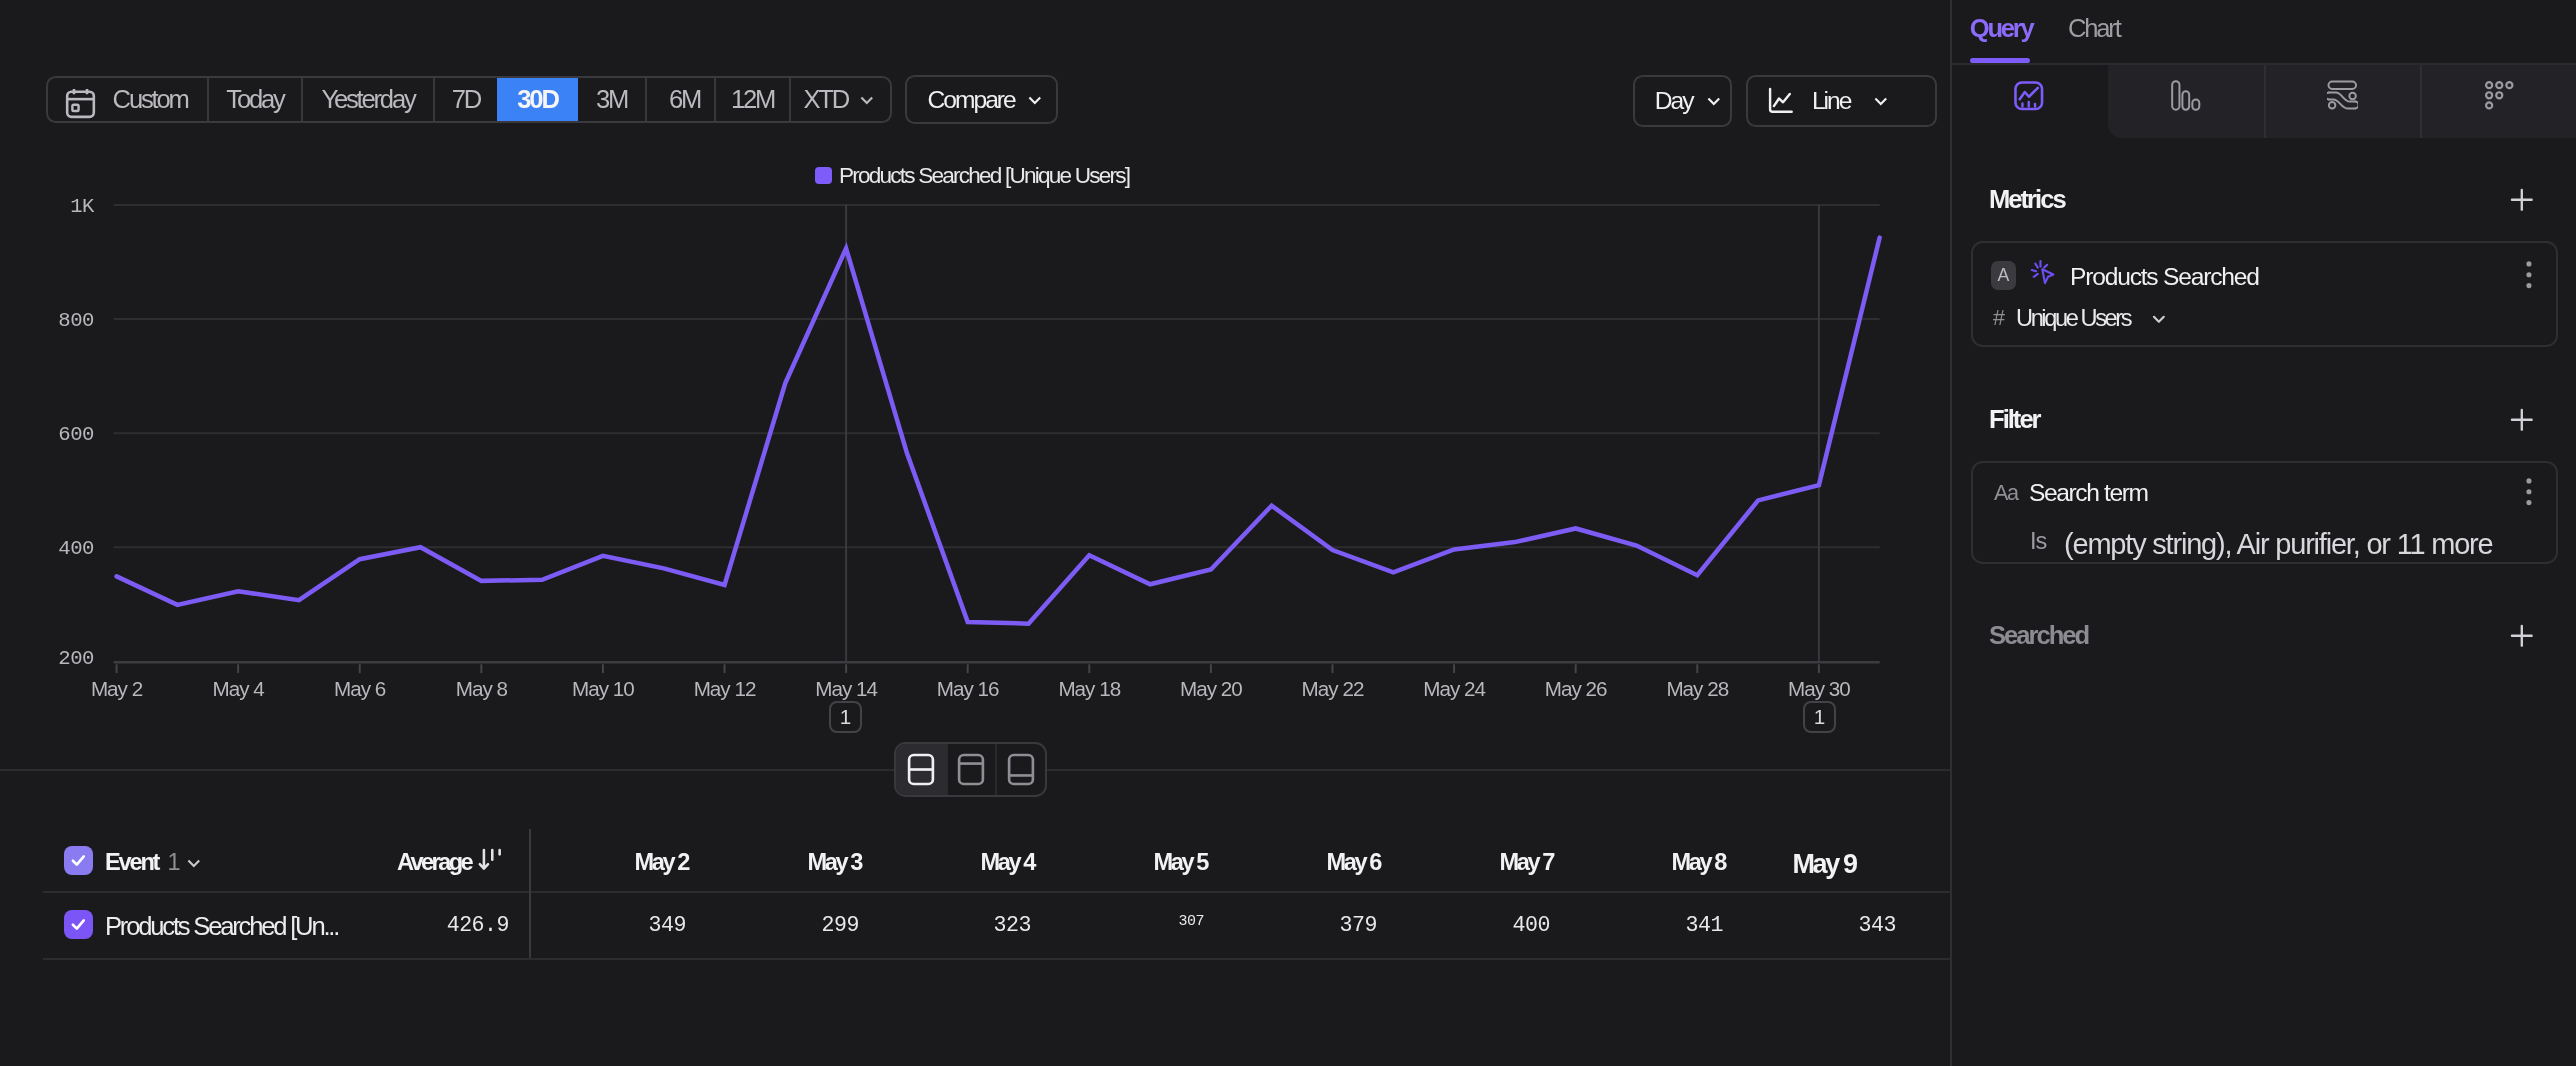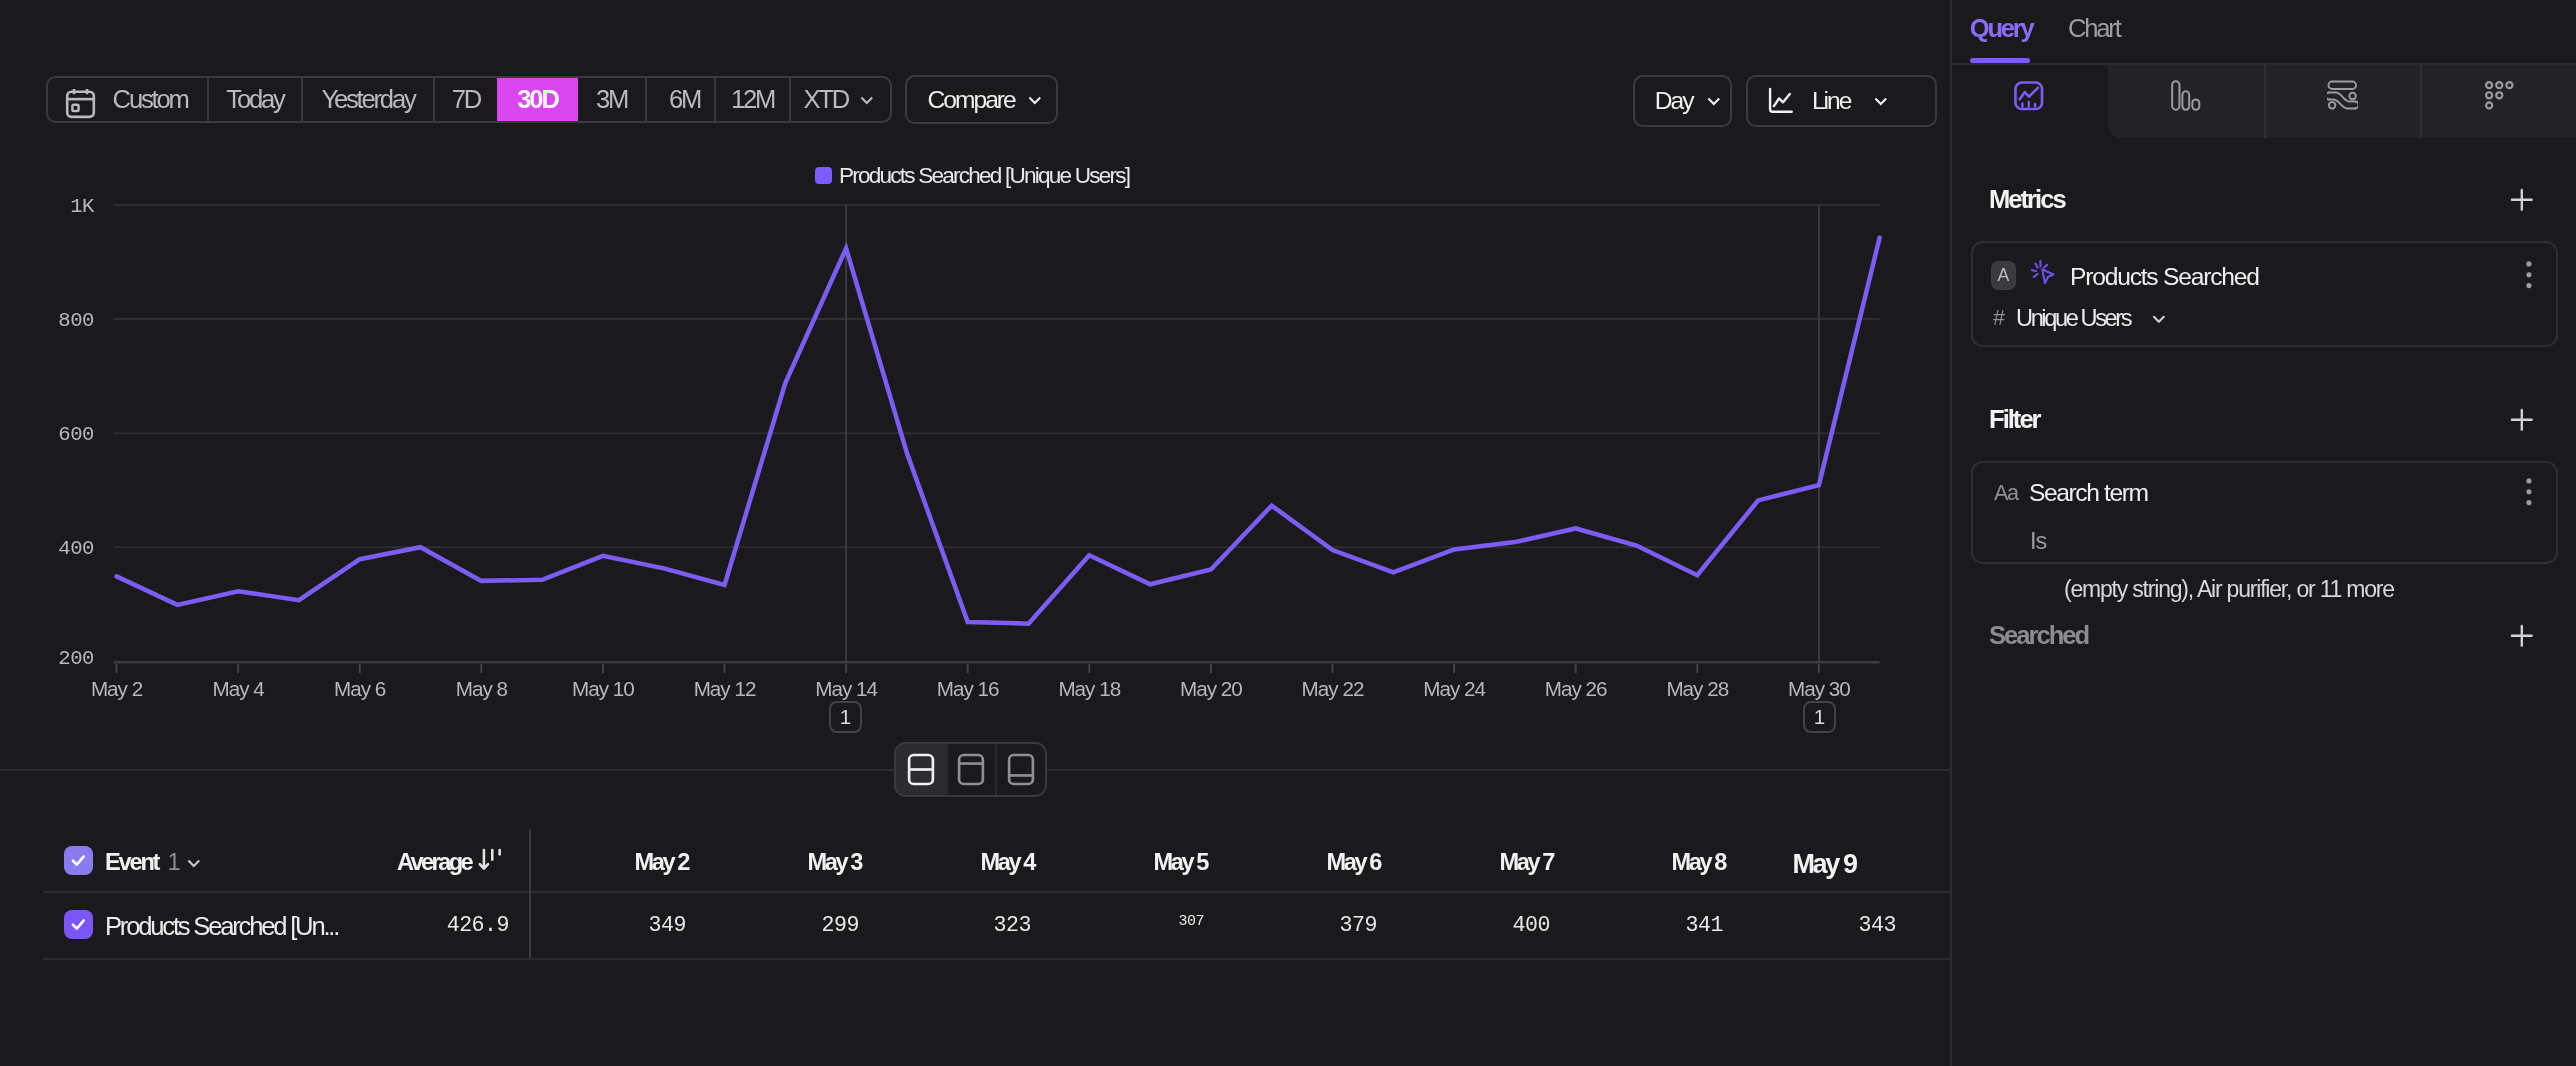--- a/index.html
+++ b/index.html
@@ -19,21 +19,21 @@
       <rect x="3.8" y="4.8" width="16.4" height="15.4" rx="2.6"></rect>
       <path d="M3.8 9.3 H20.2"></path>
       <path d="M8 3 V6.3 M16 3 V6.3"></path>
       <rect x="7" y="12.8" width="3.8" height="3.8" rx="0.8" stroke-width="1.5"></rect>
     </svg>
     <span>Custom</span>
   </div>
   <div class="seg" style="width:94px; border-left:2px solid #38383c;">Today</div>
   <div class="seg" style="width:132px; border-left:2px solid #38383c;">Yesterday</div>
   <div class="seg" style="width:64px; border-left:2px solid #38383c;">7D</div>
-  <div class="seg" style="width:81px; background:#d946ef; color:#f5f5f6; font-weight:700;">30D</div>
+  <div class="seg" style="width:81px; background:#3b82f6; color:#f5f5f6; font-weight:700;">30D</div>
   <div class="seg" style="width:67px;">3M</div>
   <div class="seg" style="width:69px; border-left:2px solid #38383c;padding-left:8px;">6M</div>
   <div class="seg" style="width:75px; border-left:2px solid #38383c;">12M</div>
   <div class="seg" style="width:101px; border-left:2px solid #38383c;">XTD
     <svg width="21.6" height="21.6" viewBox="0 0 24 24" fill="none" stroke="#b9b9be" stroke-width="2.4" style="margin-left:7.9px;">
         <path d="M6 9.5 L12 15.5 L18 9.5"></path>
       </svg>
   </div>
 </div>
 
@@ -246,20 +246,20 @@
       </svg>
       <div class="abs" style="left:18.7px; top:461px; width:587px; height:103px; border:2px solid #2f2f33; border-radius:11.8px;"></div>
       <div class="abs" style="left:42px; top:480px; font-size:21.6px; letter-spacing:-1.5px; color:#8f8f95;">Aa</div>
       <div class="abs" style="left:77px; top:479px; font-size:24.6px; letter-spacing:-1.4px; color:#f0f0f3; font-weight:500;">Search term</div>
       <svg class="abs" style="left:573px; top:476px;" width="7.9" height="31.5" viewBox="0 0 8 32" fill="#9b9ba1">
         <circle cx="4" cy="5" r="2.6"></circle>
         <circle cx="4" cy="16" r="2.6"></circle>
         <circle cx="4" cy="27" r="2.6"></circle>
       </svg>
       <div class="abs" style="left:78px; top:528px; font-size:23.6px; letter-spacing:-1px; color:#9b9ba1;">Is</div>
-      <div class="abs" style="left:112px; top:528px; font-size:23px; letter-spacing:-1.2px; color:#d8d8dc;margin-top:48px;">(empty string), Air purifier, or 11 more</div>
+      <div class="abs" style="left:112px; top:528px; font-size:29px; letter-spacing:-1.2px; color:#d8d8dc;">(empty string), Air purifier, or 11 more</div>
       <div class="abs" style="left:37px; top:621px; font-size:25.6px; letter-spacing:-2px; color:#8b8b91; font-weight:700;">Searched</div>
       <svg class="abs" style="left:557px; top:623px;" width="25.6" height="25.6" viewBox="0 0 26 26" fill="none" stroke="#d2d2d6" stroke-width="2.4" stroke-linecap="round">
         <path d="M13 3 V23 M3 13 H23"></path>
       </svg>
     </div>
 </div>
 
 
 </body></html>

